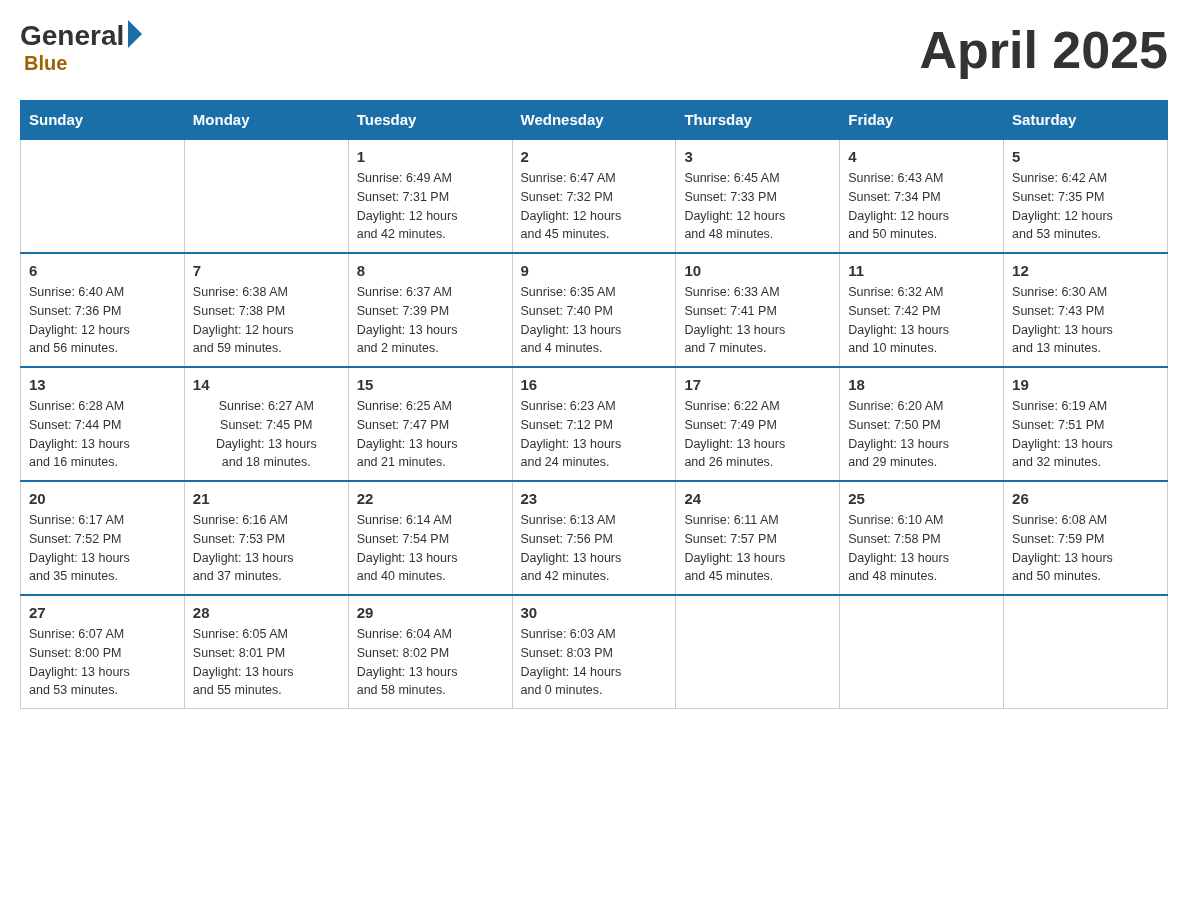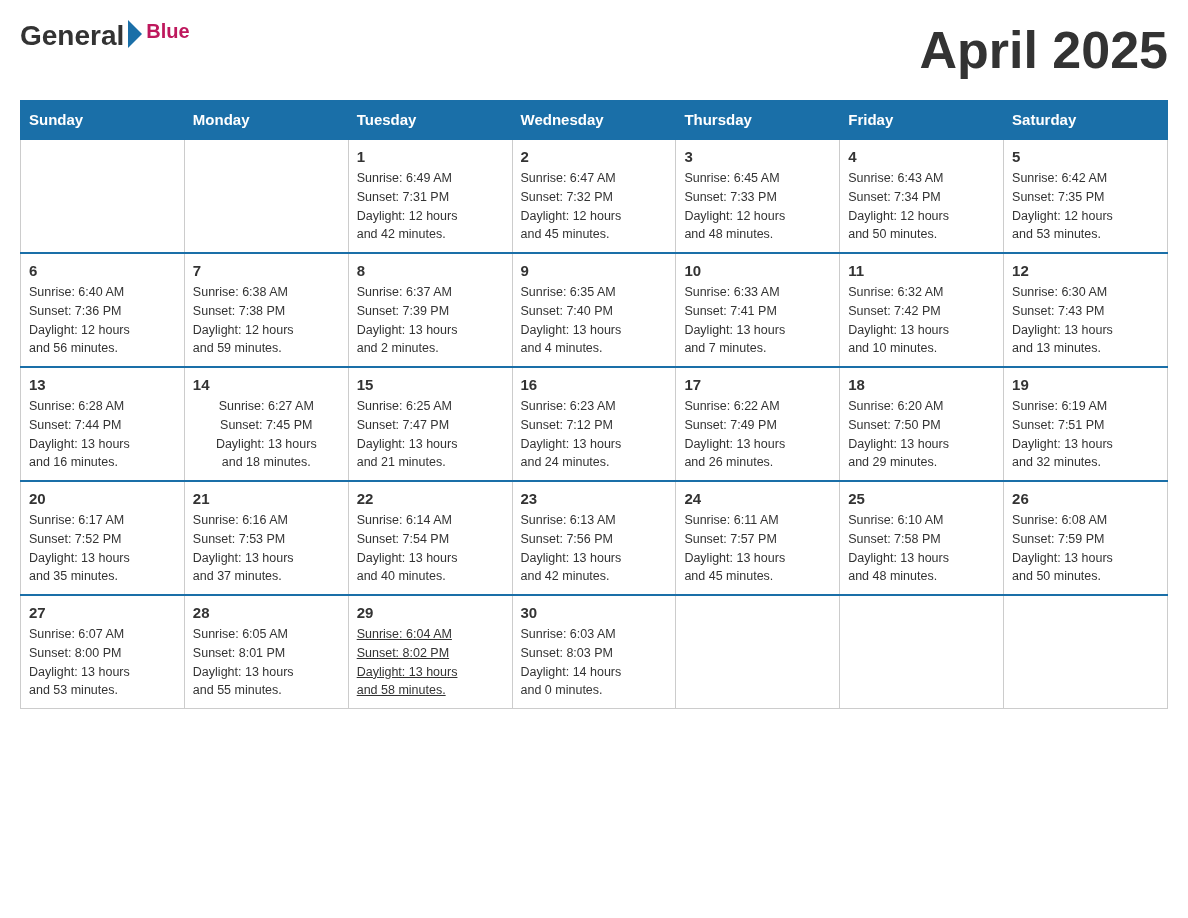--- a/index.html
+++ b/index.html
@@ -11,21 +11,21 @@
       min-height: 918px;
     }
     .header {
       display: flex;
       justify-content: space-between;
       align-items: flex-start;
       margin-bottom: 20px;
     }
     .logo {
       display: flex;
-      flex-direction: row;
+      flex-direction: column;
       align-items: flex-start;
     }
     .logo-text {
       display: flex;
       align-items: center;
       gap: 2px;
     }
     .logo-general {
       font-size: 28px;
       font-weight: bold;
@@ -36,21 +36,21 @@
       height: 0;
       border-left: 14px solid #1a6fa8;
       border-top: 14px solid transparent;
       border-bottom: 14px solid transparent;
       margin-left: 2px;
       margin-top: -4px;
     }
     .logo-blue {
       font-size: 20px;
       font-weight: bold;
-      color: #be185d;
+      color: #a16207;
       margin-left: 4px;
     }
     .title-section {
       text-align: right;
     }
     .calendar-title {
       font-size: 52px;
       font-weight: bold;
       color: #333;
     }
@@ -328,21 +328,21 @@
         </td>
         <td>
           <span class="day-number">28</span>
           <div class="day-info" style="white-space: pre-line;">Sunrise: 6:05 AM
 Sunset: 8:01 PM
 Daylight: 13 hours
 and 55 minutes.</div>
         </td>
         <td>
           <span class="day-number">29</span>
-          <div class="day-info" style="white-space: pre-line; text-decoration: underline;">Sunrise: 6:04 AM
+          <div class="day-info" style="white-space: pre-line;">Sunrise: 6:04 AM
 Sunset: 8:02 PM
 Daylight: 13 hours
 and 58 minutes.</div>
         </td>
         <td>
           <span class="day-number">30</span>
           <div class="day-info" style="white-space: pre-line;">Sunrise: 6:03 AM
 Sunset: 8:03 PM
 Daylight: 14 hours
 and 0 minutes.</div>

